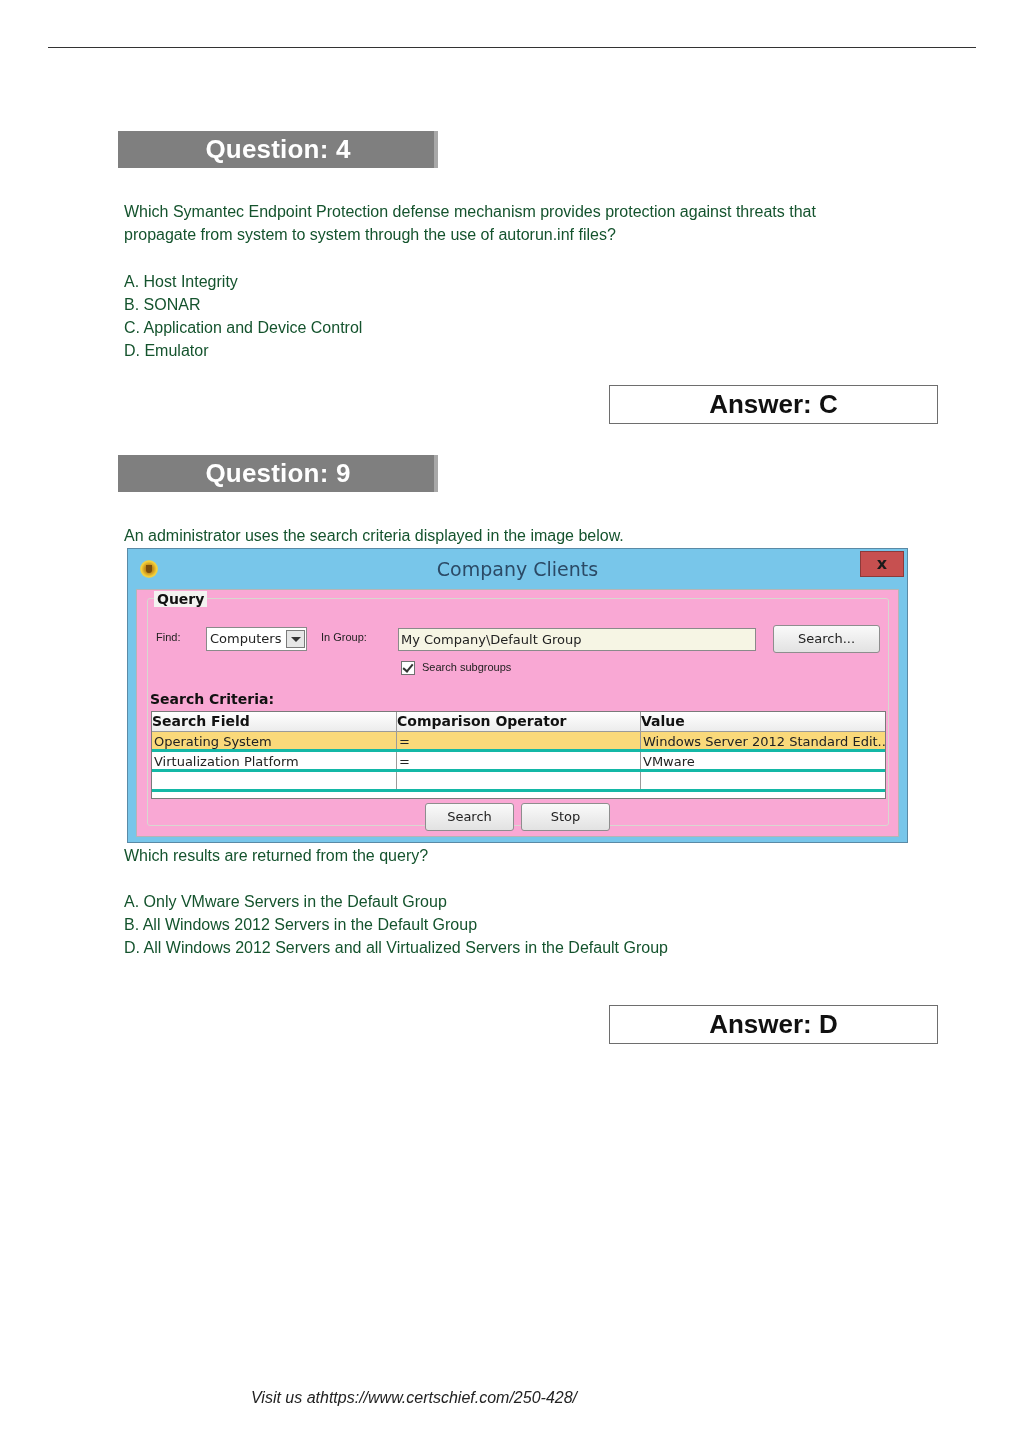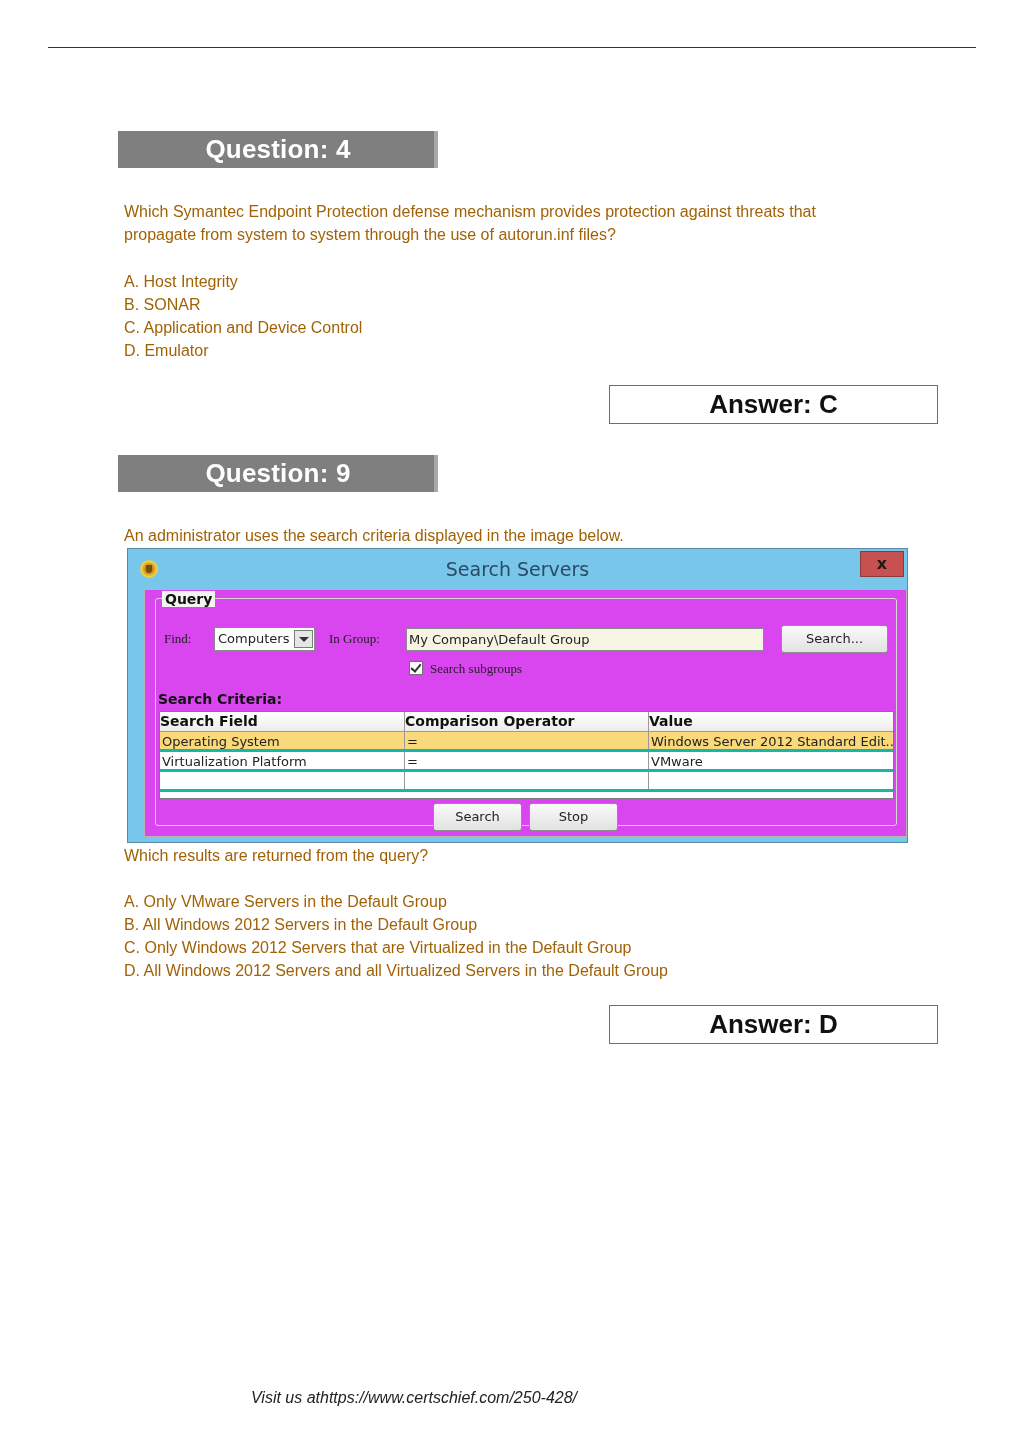--- a/index.html
+++ b/index.html
@@ -5,45 +5,45 @@
   html, body { margin: 0; padding: 0; background: #ffffff; }
   body { width: 1024px; height: 1448px; position: relative; overflow: hidden;
          font-family: "Liberation Sans", sans-serif; color: #1a1a1a; }
   .top-rule { position: absolute; left: 48px; top: 47px; width: 928px; height: 1px; background: #333; }
 
   .q-banner { position: absolute; left: 118px; width: 320px; height: 37px; background: #7f7f7f;
               border-right: 4px solid #a8a8a8; box-sizing: border-box; }
   .q-banner span { position: absolute; left: 0; width: 320px; top: 3px; text-align: center;
                    color: #ffffff; font-weight: bold; font-size: 26px; letter-spacing: 0.2px; }
 
-  .text { position: absolute; left: 124px; font-size: 16px; line-height: 23px; color: #a16207; }
+  .text { position: absolute; left: 124px; font-size: 16px; line-height: 23px; color: #14532d; }
   .answer-box { position: absolute; left: 609px; width: 329px; height: 39px; border: 1px solid #6e6e6e;
                 box-sizing: border-box; text-align: center; }
   .answer-box span { font-weight: bold; font-size: 26px; line-height: 37px; color: #111; }
 
   
   .dialog { position: absolute; left: 127px; top: 548px; width: 781px; height: 295px;
             background: #78c6ea; border: 1px solid #5a8aa6; box-sizing: border-box; }
   .titlebar { position: absolute; left: 0; top: 0; width: 100%; height: 40px; }
   .app-icon { position: absolute; left: 12px; top: 11px; width: 18px; height: 18px; border-radius: 50%;
               background: radial-gradient(circle, #c28a1a 30%, #f6d13a 60%, rgba(246,209,58,0) 100%); }
   .app-icon::after { content: ""; position: absolute; left: 6px; top: 5px; width: 6px; height: 8px;
               background: #7a4d0c; border-radius: 0 0 4px 4px; }
   .dlg-title { position: absolute; left: 0; width: 100%; top: 9px; text-align: center; font-size: 19px;
                color: #2b4a66; font-family: "DejaVu Sans", sans-serif; }
   .close-btn { position: absolute; right: 3px; top: 2px; width: 44px; height: 26px; background: #c75050;
                border: 1px solid #8c3a3a; box-sizing: border-box; color: #1b1b1b; font-weight: bold;
                text-align: center; line-height: 23px; font-size: 16px; font-family: "DejaVu Sans", sans-serif; }
-  .client { position: absolute; left: 16px; top: 40px; width: 763px; height: 248px; background: #d946ef;
+  .client { position: absolute; left: 8px; top: 40px; width: 763px; height: 248px; background: #f9a8d4;
             border: 1px solid #b5b5b5; box-sizing: border-box; }
   .group { position: absolute; left: 10px; top: 8px; width: 742px; height: 228px; border: 1px solid #d8d8d0;
            border-radius: 3px; box-sizing: border-box; }
   .legend { position: absolute; left: 6px; top: -8px; background: #f3f3f1; padding: 0 3px; font-weight: bold;
             font-size: 14px; color: #111; font-family: "DejaVu Sans", sans-serif; }
-  .lbl { position: absolute; font-size: 13px; color: #222; font-family: Liberation Serif, serif; }
+  .lbl { position: absolute; font-size: 11px; color: #222; font-family: Liberation Sans, sans-serif; }
   .combo { position: absolute; left: 58px; top: 28px; width: 101px; height: 24px; background: #fff;
            border: 1px solid #8a8a8a; box-sizing: border-box; }
   .combo span { position: absolute; left: 3px; top: 3px; font-size: 13px; font-family: "DejaVu Sans", sans-serif; color: #222; }
   .combo-btn { position: absolute; right: 1px; top: 2px; width: 19px; height: 18px; background: #e6e6e6;
                border: 1px solid #7a7a7a; box-sizing: border-box; }
   .combo-btn::after { content: ""; position: absolute; left: 4px; top: 6px; border-left: 5px solid transparent;
                border-right: 5px solid transparent; border-top: 5px solid #333; }
   .group-input { position: absolute; left: 250px; top: 29px; width: 358px; height: 23px; background: #f6f5e4;
                  border: 1px solid #8a8a8a; box-sizing: border-box; }
   .group-input span { position: absolute; left: 2px; top: 3px; font-size: 13px; font-family: "DejaVu Sans", sans-serif; color: #222; }
@@ -92,21 +92,21 @@
 </div>
 
 <div class="q-banner" style="top:455px;">
   <span>Question: 9</span>
 </div>
 <div class="text" style="top:524px;">An administrator uses the search criteria displayed in the image below.</div>
 
 <div class="dialog">
   <div class="titlebar">
     <div class="app-icon"></div>
-    <div class="dlg-title">Search Servers</div>
+    <div class="dlg-title">Company Clients</div>
     <div class="close-btn">x</div>
   </div>
   <div class="client">
     <div class="group">
       <div class="legend">Query</div>
       <div class="lbl" style="left:8px; top:32px;">Find:</div>
       <div class="combo">
         <span>Computers</span>
         <div class="combo-btn"></div>
       </div>
@@ -143,20 +143,19 @@
       <div class="win-btn" style="left:277px; top:204px; width:89px;">Search</div>
       <div class="win-btn" style="left:373px; top:204px; width:89px;">Stop</div>
     </div>
   </div>
 </div>
 
 <div class="text" style="top:844px;">Which results are returned from the query?</div>
 <div class="text" style="top:890px;">
   <div>A. Only VMware Servers in the Default Group</div>
   <div>B. All Windows 2012 Servers in the Default Group</div>
-  <div>C. Only Windows 2012 Servers that are Virtualized in the Default Group</div>
   <div>D. All Windows 2012 Servers and all Virtualized Servers in the Default Group</div>
 </div>
 <div class="answer-box" style="top:1005px;">
   <span>Answer: D</span>
 </div>
 
 <div class="footer">Visit us athttps://www.certschief.com/250-428/</div>
 
 </body></html>

